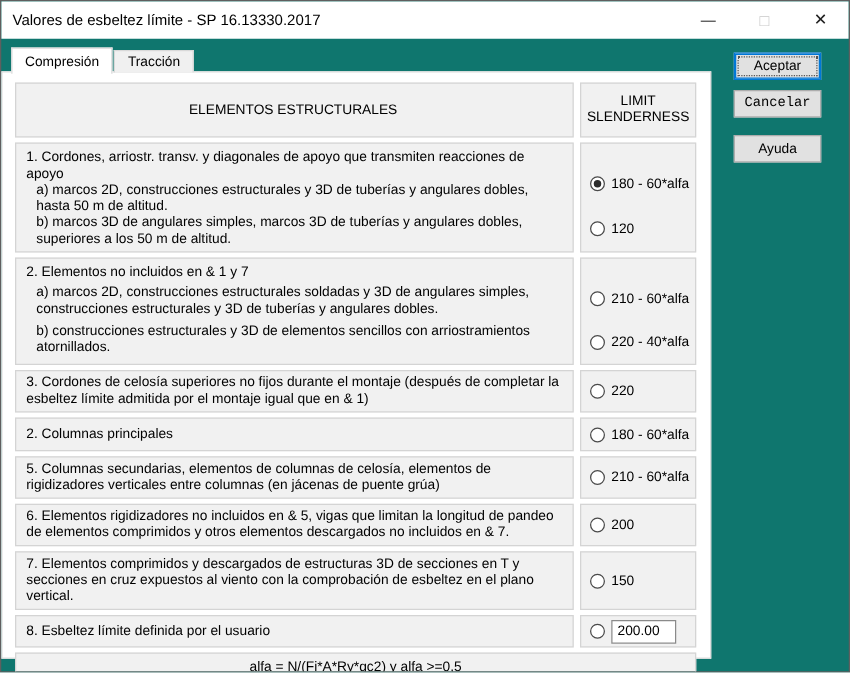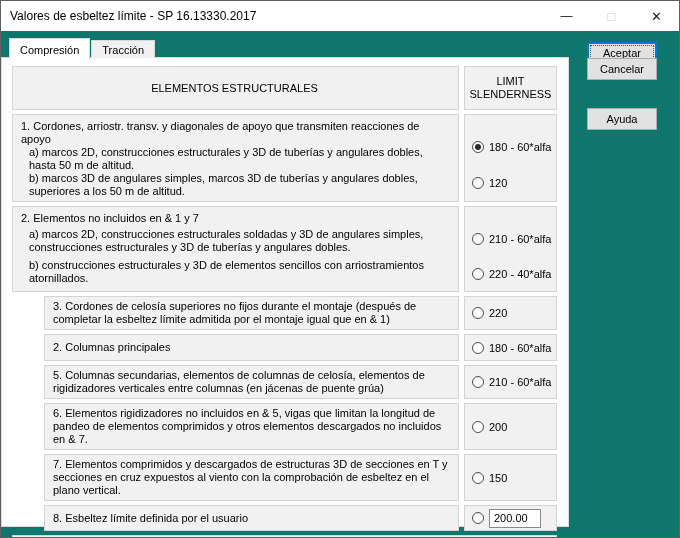--- a/index.html
+++ b/index.html
@@ -31,41 +31,41 @@
   .s-table { position:absolute; top:8px; left:10px; right:11px; bottom:8px; display:flex; flex-direction:column; gap:4px; }
   .row { display:flex; gap:5px; flex:none; }
   .cell { background:#f1f1f1; border:1px solid #d4d4d4; }
   .cell-left { flex:1; padding:3px 10px 3px 8px; line-height:13px; }
   .cell-right { width:93px; flex:none; display:flex; flex-direction:column; padding-left:7px; }
 
   .header-row { min-height:44px; }
   .header-row .cell-left { display:flex; align-items:center; justify-content:center; text-align:center; }
   .header-row .cell-right { align-items:center; justify-content:center; text-align:center; padding-left:0; line-height:13px; }
 
-  .body-row.single .cell-left { display:flex; align-items:center;margin-left:32px; }
+  .body-row.single .cell-left { display:flex; align-items:center; }
   .body-row.single .cell-right { justify-content:center; }
   .body-row.grouped .cell-left { display:flex; flex-direction:column; }
   .body-row.grouped .intro { padding-top:2px; }
   .body-row.grouped .sub { flex:1; display:flex; align-items:center; padding-left:8px; }
   .body-row.grouped .cell-right .spacer { height:14px; flex:none; }
   .body-row.grouped .cell-right .opt-slot { flex:1; display:flex; align-items:center; }
 
   .option { display:flex; align-items:center; gap:5px; }
   .radio { width:12px; height:12px; border:1px solid #4a4a4a; border-radius:50%; background:#fff; position:relative; flex:none; cursor:default; }
   .radio.selected::after { content:""; position:absolute; left:2px; top:2px; right:2px; bottom:2px; background:#2b2b2b; border-radius:50%; }
   .user-input { width:52px; height:19px; border:1px solid #8a8a8a; background:#fff; font-family:"Liberation Sans","DejaVu Sans",sans-serif; font-size:11px; padding:1px 4px; }
 
   .footer-row { min-height:23px; }
   .footer-row .cell { flex:1; display:flex; align-items:center; justify-content:center; }
 
   
   .btn { position:absolute; right:22px; width:70px; height:22px; background:#e1e1e1; border:1px solid #adadad; font-family:"Liberation Sans","DejaVu Sans",sans-serif; font-size:11px; color:#000;margin-left:40px; }
   .btn-default { border:1px solid #0078d7; box-shadow: inset 0 0 0 1px #0078d7; outline:1px dotted #555; outline-offset:-4px; }
   #btn-accept { top:11px; }
-  #btn-cancel { top:27px; }
+  #btn-cancel { top:41px;font-family:Liberation Mono, monospace; }
   #btn-help   { top:77px; }
 </style>
 </head>
 <body>
 
 <div class="window">
 
   <div class="titlebar">
     <span class="title">Valores de esbeltez límite - SP 16.13330.2017</span>
     <div class="tb-controls">

